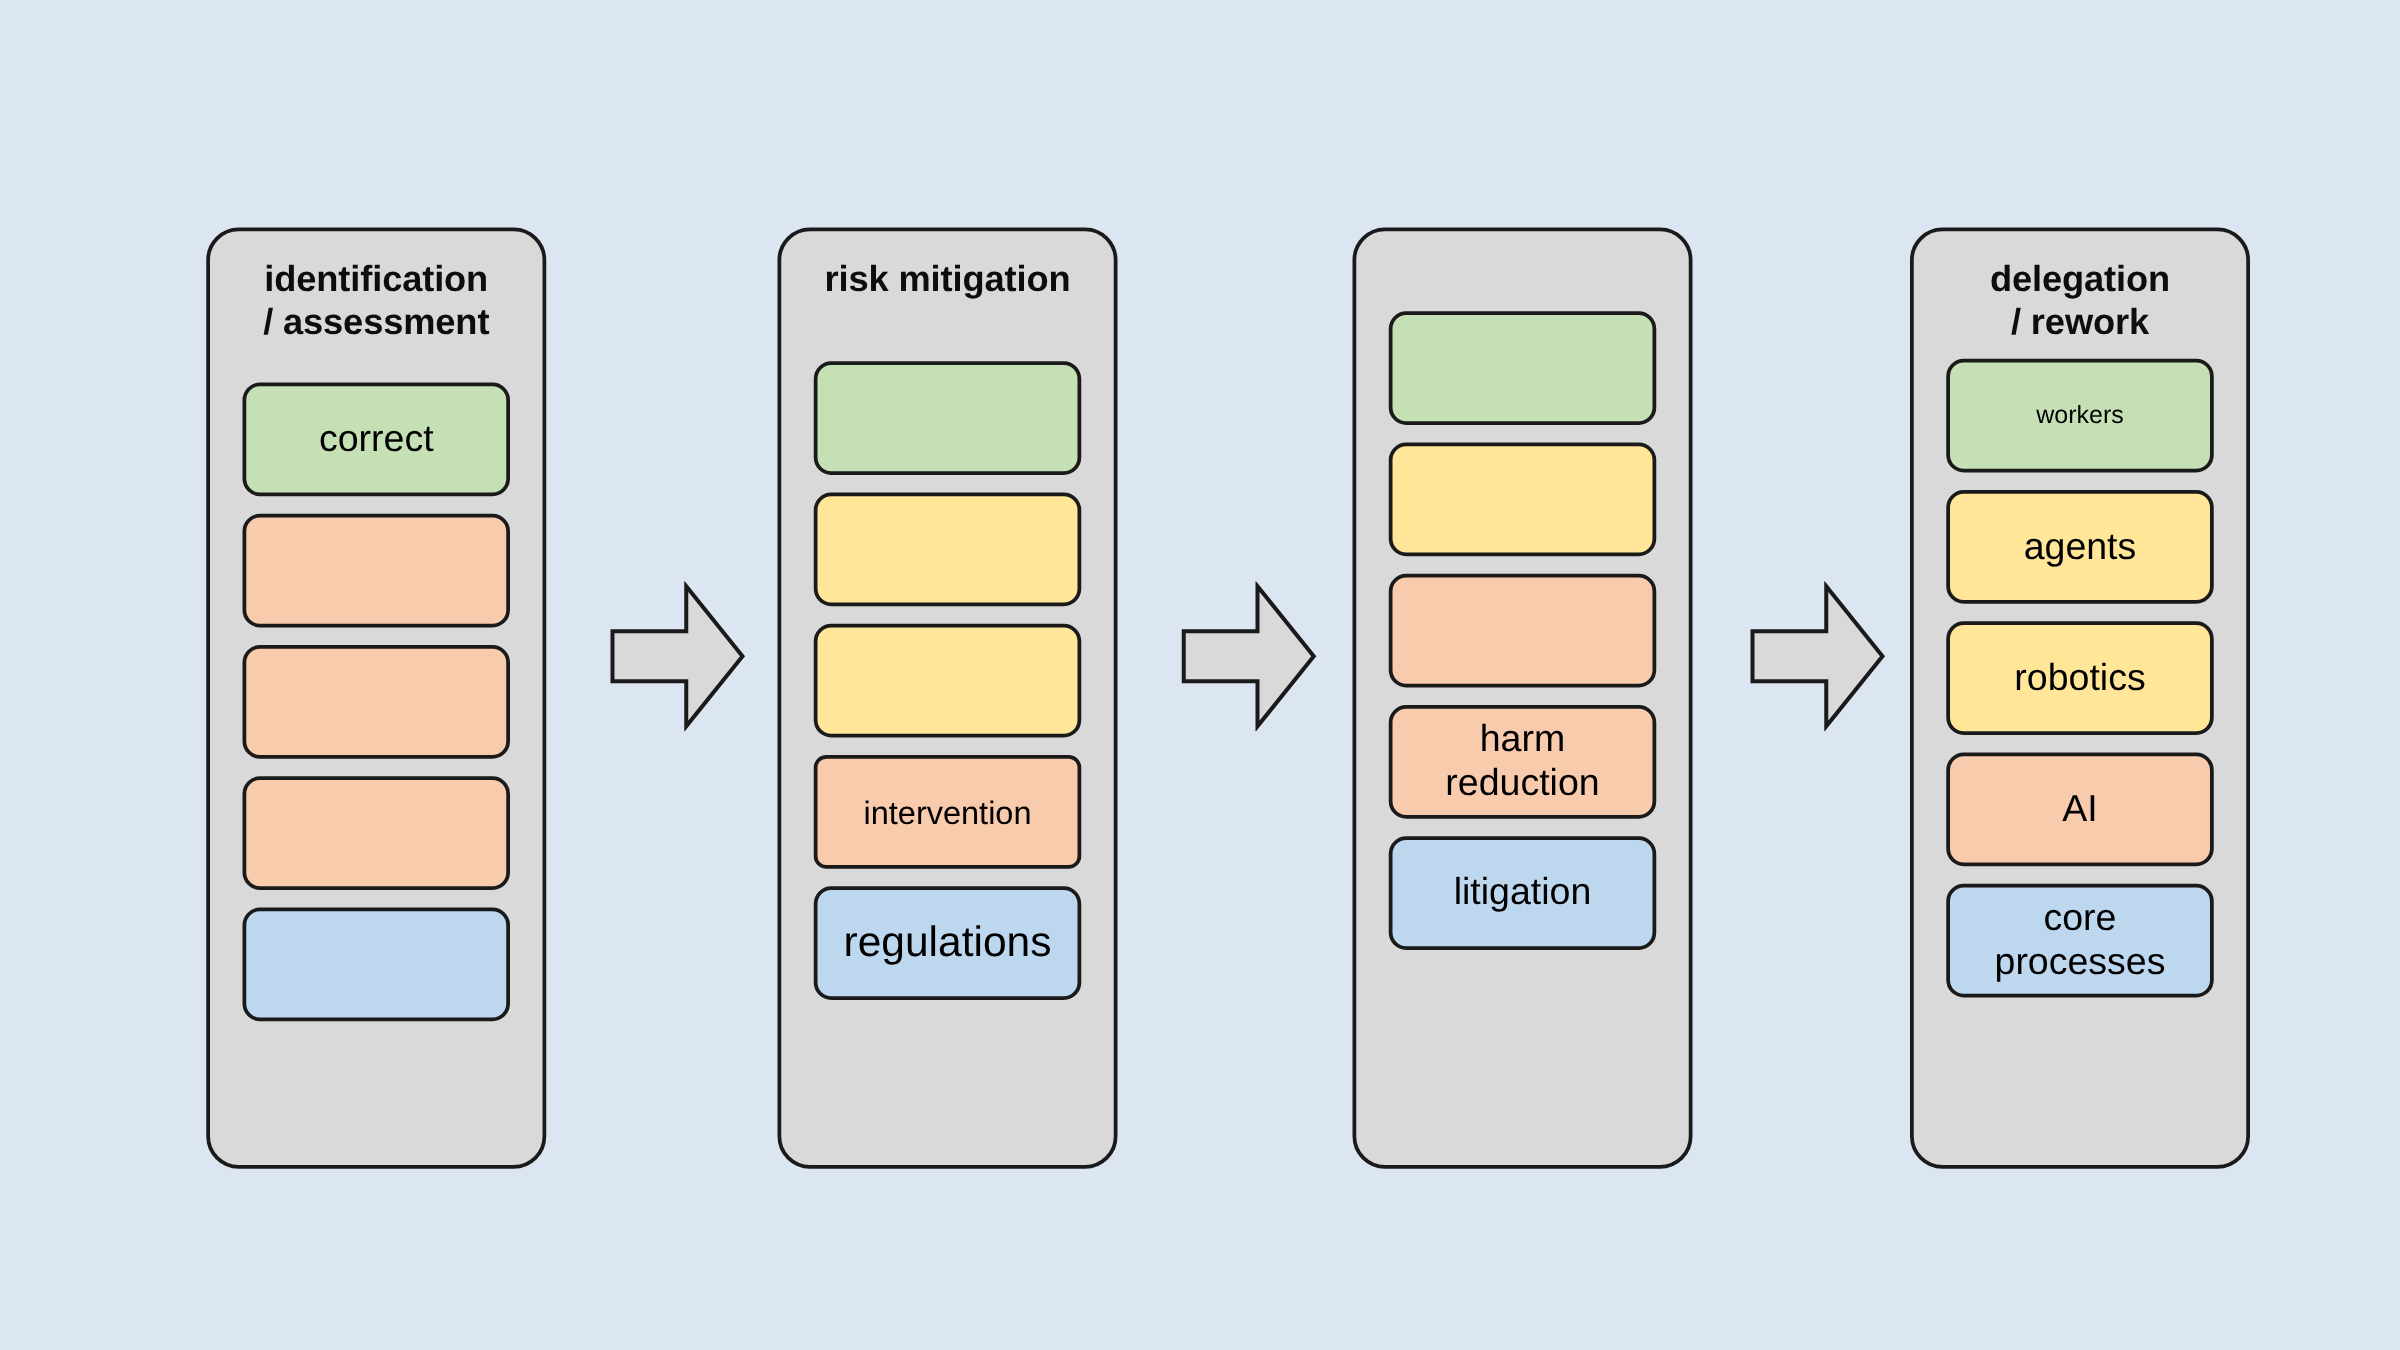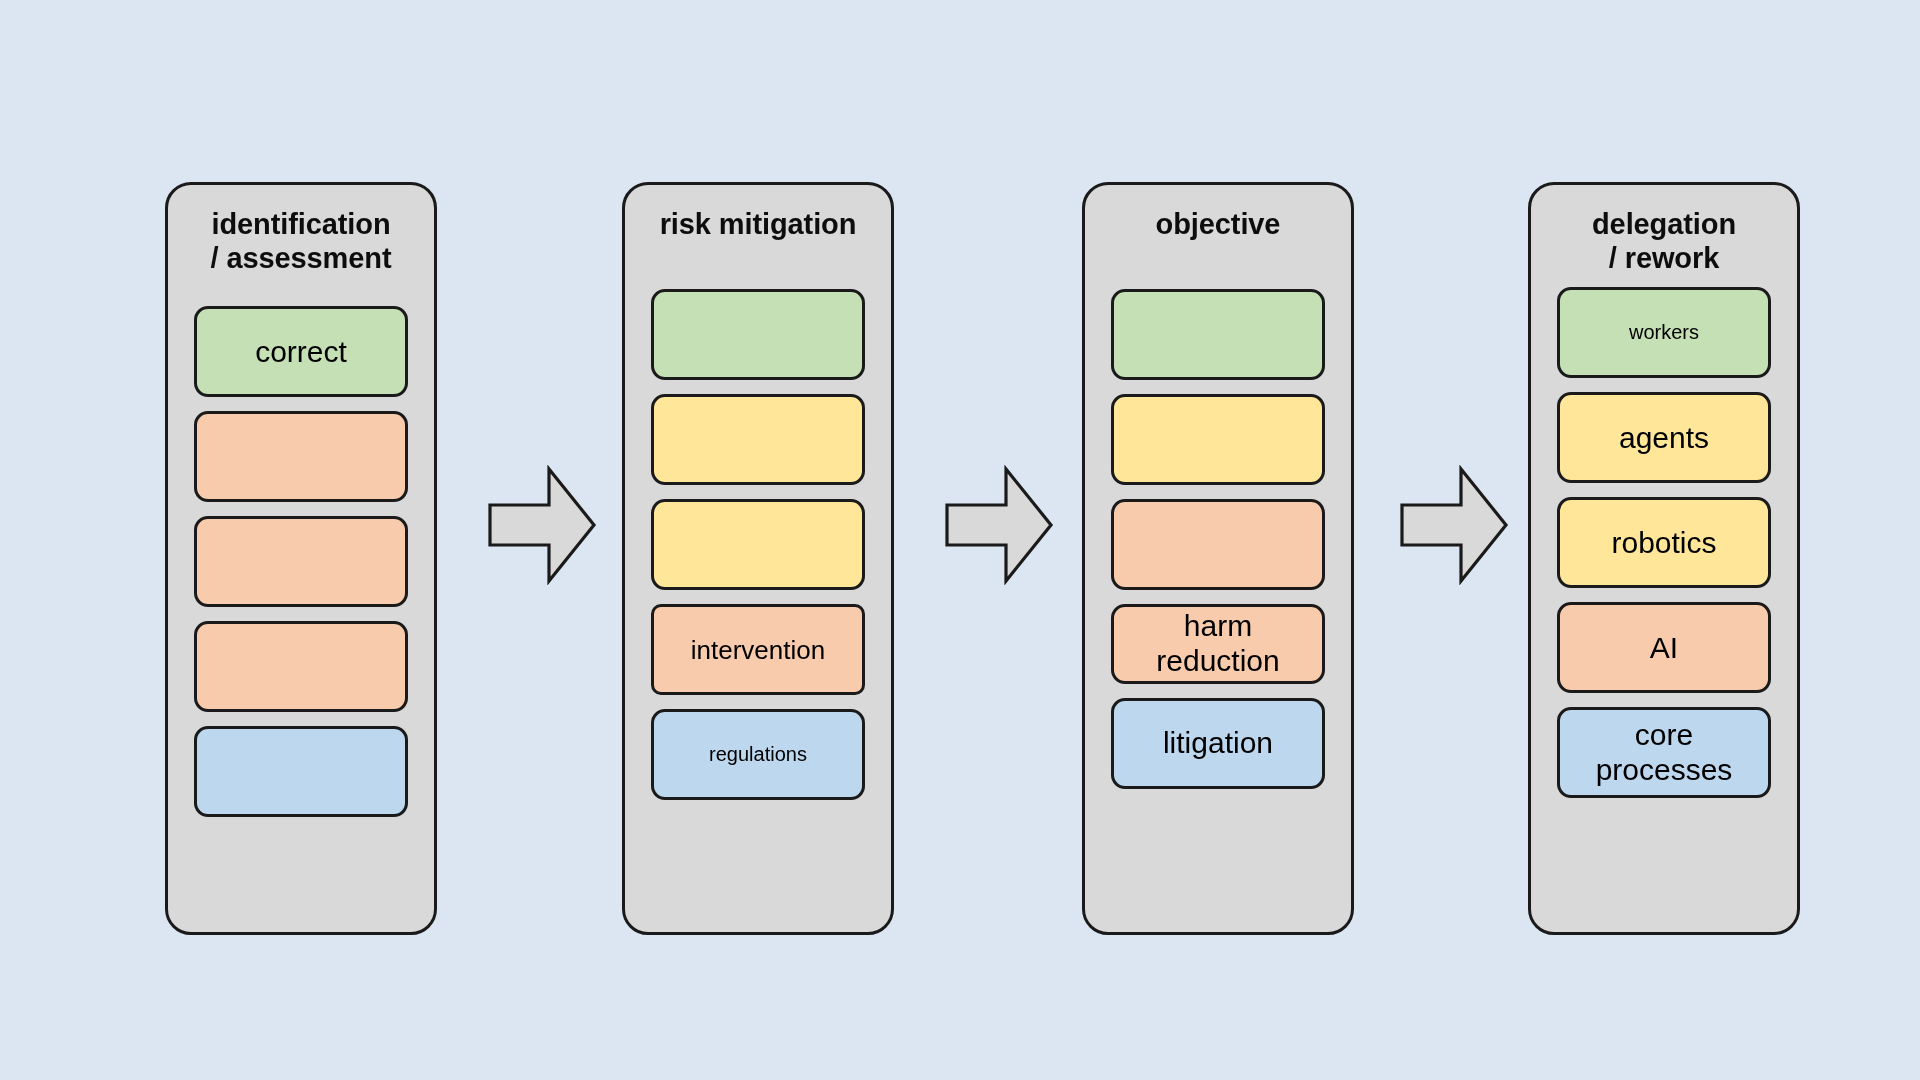--- a/index.html
+++ b/index.html
@@ -109,45 +109,44 @@
       </div>
       <div class="item" style="width:100%; height:91px; background:#ffe699; font-size:30px;">
         <span></span>
       </div>
       <div class="item" style="width:100%; height:91px; background:#ffe699; font-size:30px;">
         <span></span>
       </div>
       <div class="item" style="width:100%; height:91px; background:#f8cbad; font-size:26px;border-radius:10px;">
         <span>intervention</span>
       </div>
-      <div class="item" style="width:100%; height:91px; background:#bdd7ee; font-size:20px;">
+      <div class="item" style="width:100%; height:91px; background:#bdd7ee; font-size:34px;">
         <span>regulations</span>
       </div>
     </div>
   </div>
 
   <div class="arrow" style="left:944px; top:465px;">
     <svg width="110" height="120" viewBox="0 0 110 120">
       <polygon points="3,40 62,40 62,4 107,60 62,116 62,80 3,80" fill="#d9d9d9" stroke="#1a1a1a" stroke-width="3.2" stroke-linejoin="miter"></polygon>
     </svg>
   </div>
 
   <div class="column" style="left:1082px; top:182px; width:272px; height:753px; padding:16px 0 16px 0;">
-    <div class="col-header" style="font-size:29px; padding:6px 12px 0 12px;">objective</div>
     <div class="col-body" style="padding:48px 26px 0 26px; gap:14px;">
       <div class="item" style="width:100%; height:91px; background:#c5e0b4; font-size:30px;">
         <span></span>
       </div>
       <div class="item" style="width:100%; height:91px; background:#ffe699; font-size:30px;">
         <span></span>
       </div>
       <div class="item" style="width:100%; height:91px; background:#f8cbad; font-size:30px;">
         <span></span>
       </div>
-      <div class="item" style="width:100%; height:80px; background:#f8cbad; font-size:30px;">
+      <div class="item" style="width:100%; height:91px; background:#f8cbad; font-size:30px;">
         <span>harm
 reduction</span>
       </div>
       <div class="item" style="width:100%; height:91px; background:#bdd7ee; font-size:30px;">
         <span>litigation</span>
       </div>
     </div>
   </div>
 
   <div class="arrow" style="left:1399px; top:465px;">

